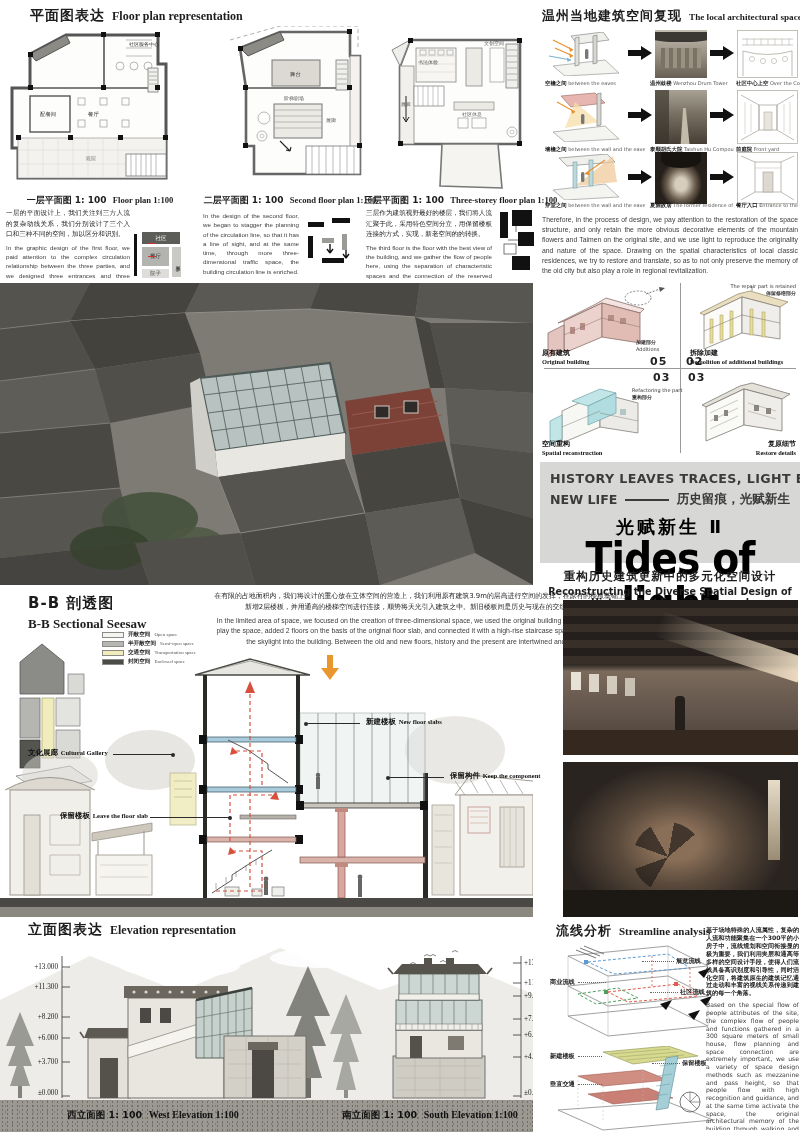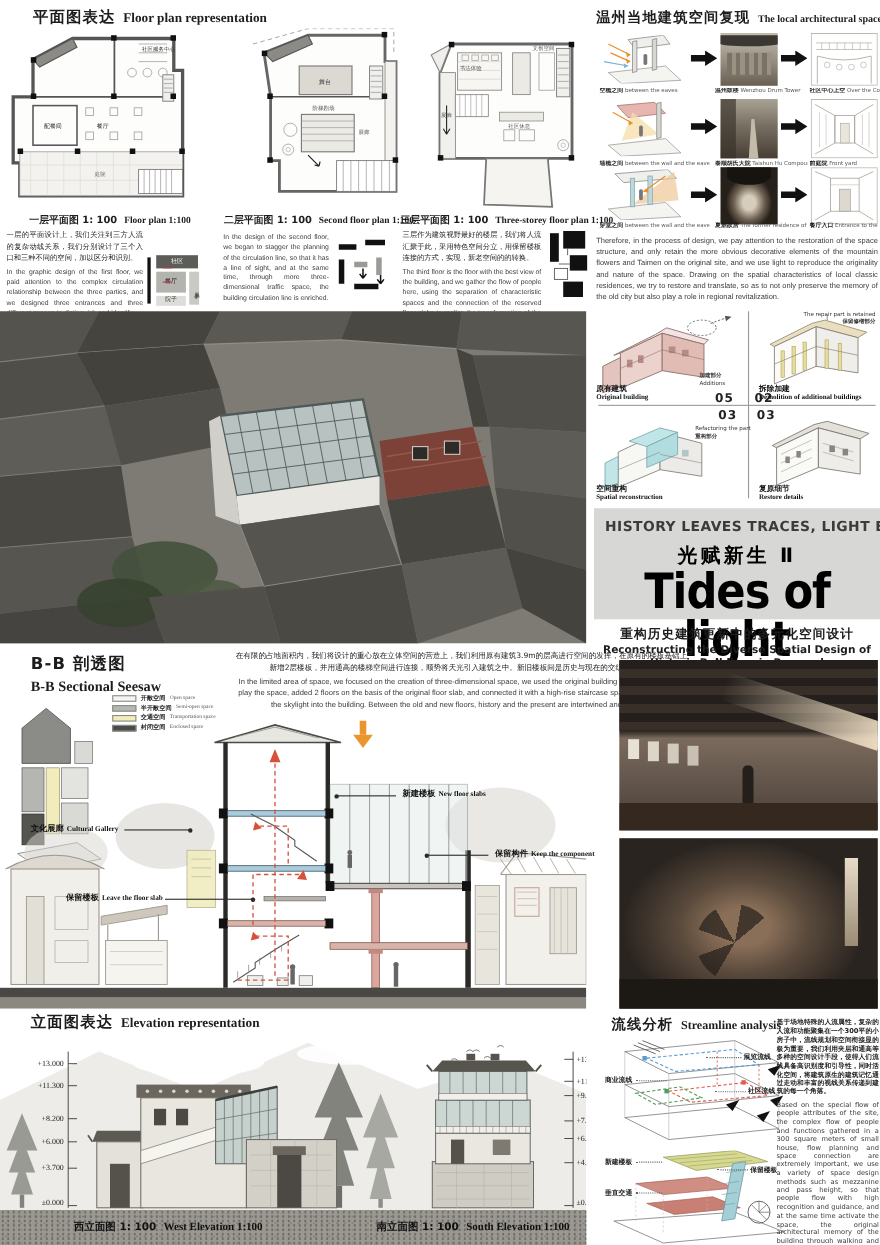--- a/index.html
+++ b/index.html
@@ -426,28 +426,33 @@
     <span class="serif">Original building</span>
   </div>
   <div class="stepcap" style="left:150px;top:66px;width:106px;">
     <span>拆除加建</span>
     <span class="serif">Demolition of additional buildings</span>
   </div>
   <div class="stepcap" style="left:2px;top:157px">
     <span>空间重构</span>
     <span class="serif">Spatial reconstruction</span>
   </div>
-  <div class="stepcap" style="left:150px;top:157px;width:106px;">
+  <div class="stepcap" style="left:150px;top:157px;width:106px;text-align:right">
     <span>复原细节</span>
     <span class="serif">Restore details</span>
   </div>
 </div>
 
 <div class="titlebox" style="left:540px;top:462px;width:260px;height:101px">
   <div class="t-l1">HISTORY LEAVES TRACES,  LIGHT ENDOWS</div>
+  <div class="t-l2">
+    <span>NEW LIFE</span>
+    <span class="t-dash"></span>
+    <span>历史留痕，光赋新生</span>
+  </div>
   <div class="t-series">光赋新生 Ⅱ</div>
   <div class="t-main">Tides of light</div>
 </div>
 <div class="t-subzh" style="left:540px;top:569px;width:260px">重构历史建筑更新中的多元化空间设计</div>
 <div class="t-suben" style="left:534px;top:586px;width:272px">Reconstructing the Diverse Spatial Design of Historic Buildings in Renewal</div>
 
 <div class="abs" style="left:28px;top:594px;font-size:15px;font-weight:bold;letter-spacing:1px">B-B 剖透图</div>
 <div class="abs serif" style="left:28px;top:616px;font-size:13px;font-weight:bold">B-B Sectional Seesaw</div>
 
 <div class="abs" style="left:102px;top:630px">

